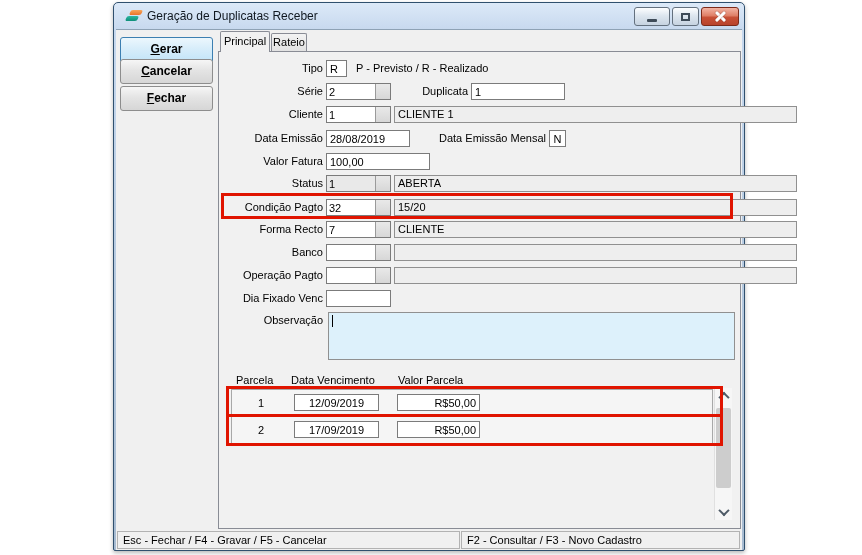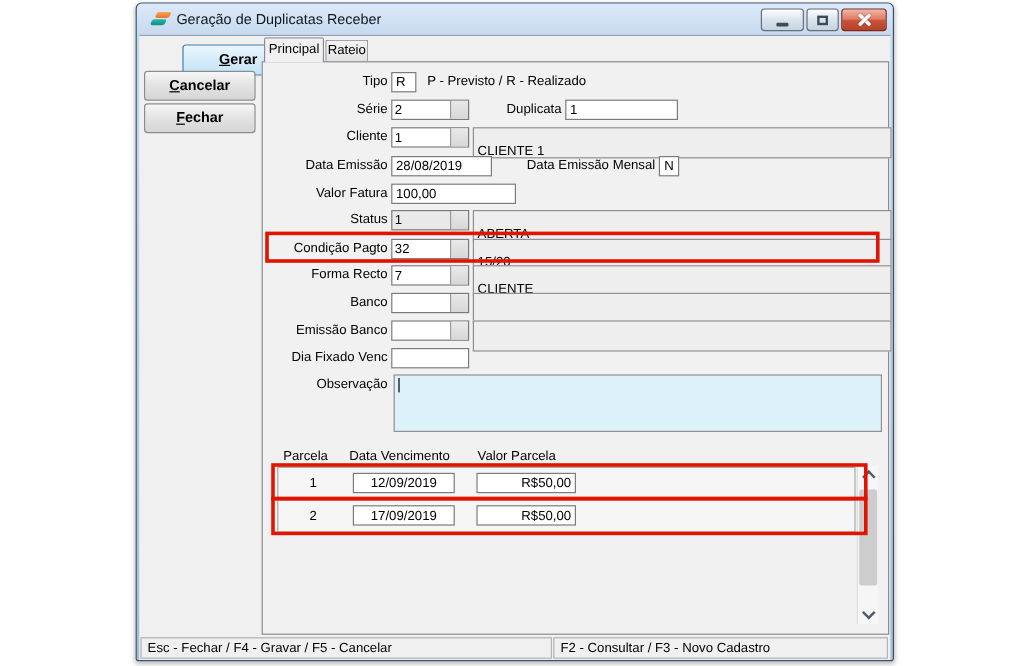--- a/index.html
+++ b/index.html
@@ -66,22 +66,22 @@
   .flabel2 { position:absolute; text-align:right; line-height:17px; color:#000; white-space:nowrap; }
   .txt { position:absolute; box-sizing:border-box; height:17px; border:1px solid #7b7b7b;
          background:#fff; font-size:11px; font-family:inherit; padding:0 3px; color:#000; outline:none; }
   .hint { position:absolute; left:122px; line-height:17px; color:#000; white-space:nowrap; }
   .combo { position:absolute; left:92px; width:65px; height:17px; box-sizing:border-box;
            border:1px solid #7b7b7b; background:#fff; display:flex; }
   .combo input { flex:1; min-width:0; border:none; background:transparent; font-size:11px;
                  font-family:inherit; padding:0 2px; color:#000; outline:none; }
   .combo.ro { background:#e9e9e9; }
   .lk { width:14px; background:linear-gradient(#e9e9e9,#d7d7d7); border-left:1px solid #9a9a9a; cursor:pointer; }
-  .desc { position:absolute; left:160px; width:349px; height:17px; box-sizing:border-box;
-          border:1px solid #909090; background:#eeeeee; line-height:15px; padding:12px 3px;
+  .desc { position:absolute; left:160px; width:403px; height:17px; box-sizing:border-box;
+          border:1px solid #909090; background:#eeeeee; line-height:15px; padding:0 3px;
           font-size:11px; color:#000; white-space:nowrap; overflow:hidden; }
   .obs { position:absolute; left:94px; width:407px; height:48px; box-sizing:border-box;
          border:1px solid #909090; background:#ddf1fb; }
   .caret { position:absolute; left:3px; top:2px; width:1px; height:12px; background:#000; }
 
   
   .p-head { position:absolute; font-size:11px; color:#000; white-space:nowrap; }
   .strip { position:absolute; left:12px; width:482px; height:28px; box-sizing:border-box;
            background:#f5f5f5; border:1px solid #a8a8a8; }
   .strip .num { position:absolute; left:14px; top:7px; width:30px; text-align:center; font-size:11px; color:#000; }
@@ -134,21 +134,21 @@
           <span class="g-x">
             <i></i>
             <i></i>
           </span>
         </div>
     </div>
   </div>
 
   <div class="client">
 
-    <div class="side-btn primary" style="top:7px;margin-left:32px;"><span class="u">G</span><span>erar</span></div>
+    <div class="side-btn primary" style="top:7px;"><span class="u">G</span><span>erar</span></div>
     <div class="side-btn" style="top:29px;"><span class="u">C</span><span>ancelar</span></div>
     <div class="side-btn" style="top:56px;"><span class="u">F</span><span>echar</span></div>
 
     <div class="tab active">Principal</div>
     <div class="tab inactive">Rateio</div>
 
     <div class="tab-panel">
 
       <div class="frow" style="top:8px;">
         <span class="flabel">Tipo</span>
@@ -218,21 +218,21 @@
       <div class="frow" style="top:192px;">
         <span class="flabel">Banco</span>
         <span class="combo">
           <input value="" style="">
           <span class="lk"></span>
         </span>
         <span class="desc"></span>
       </div>
 
       <div class="frow" style="top:215px;">
-        <span class="flabel">Emissão Banco</span>
+        <span class="flabel">Operação Pagto</span>
         <span class="combo">
           <input value="" style="">
           <span class="lk"></span>
         </span>
         <span class="desc"></span>
       </div>
 
       <div class="frow" style="top:238px;">
         <span class="flabel">Dia Fixado Venc</span>
         <input class="txt" style="left: 92px; width: 65px;" value="">

